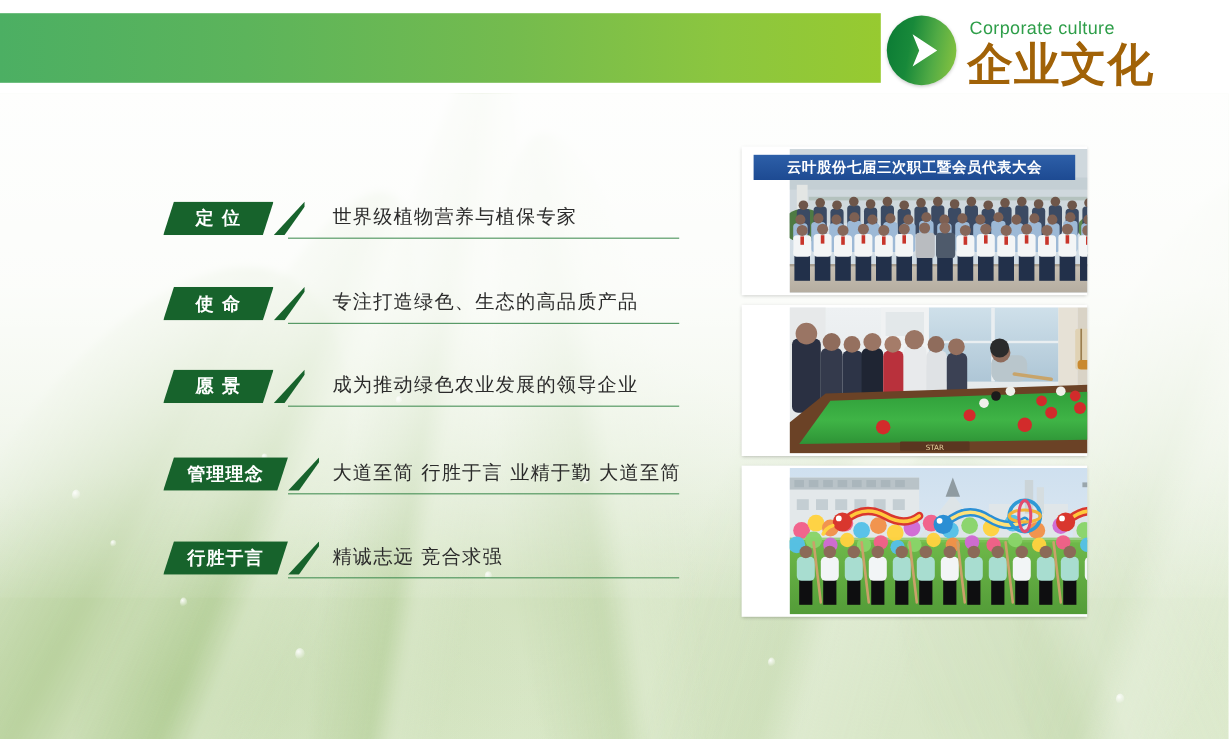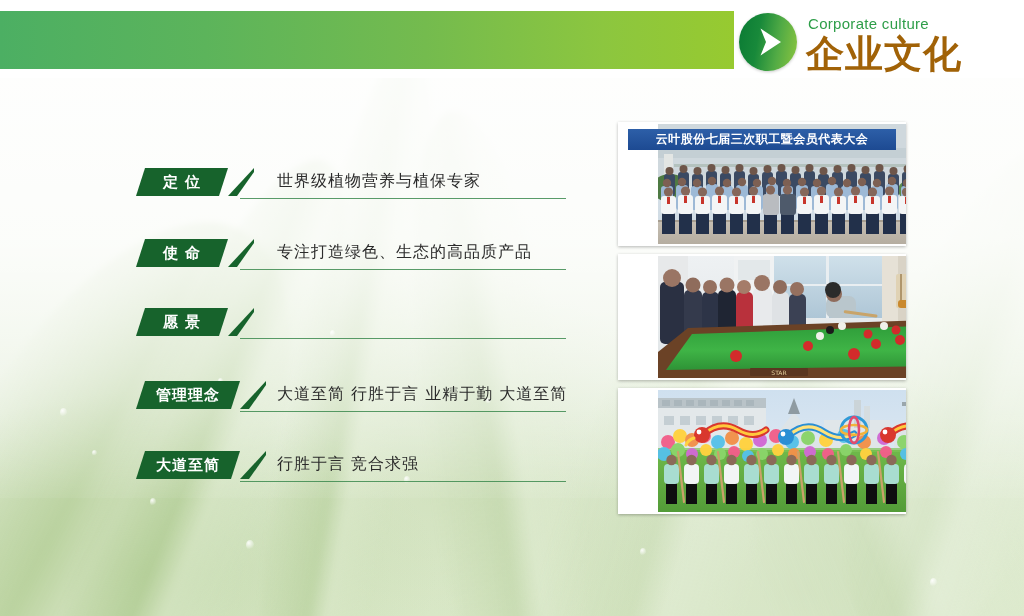--- a/index.html
+++ b/index.html
@@ -297,34 +297,35 @@
     <div class="value-row" style="top:239px;">
       <div class="badge w-short">使 命</div>
       <div class="badge-tail t-short"></div>
       <div class="value-text">专注打造绿色、生态的高品质产品</div>
       <div class="value-rule"></div>
     </div>
 
     <div class="value-row" style="top:308px;">
       <div class="badge w-short">愿 景</div>
       <div class="badge-tail t-short"></div>
+      <div class="value-text">成为推动绿色农业发展的领导企业</div>
       <div class="value-rule"></div>
     </div>
 
     <div class="value-row" style="top:381px;">
       <div class="badge w-long">管理理念</div>
       <div class="badge-tail t-long"></div>
       <div class="value-text">大道至简  行胜于言  业精于勤  大道至简</div>
       <div class="value-rule"></div>
     </div>
 
     <div class="value-row" style="top:451px;">
-      <div class="badge w-long">大道至简</div>
+      <div class="badge w-long">行胜于言</div>
       <div class="badge-tail t-long"></div>
-      <div class="value-text">行胜于言  竞合求强</div>
+      <div class="value-text">精诚志远  竞合求强</div>
       <div class="value-rule"></div>
     </div>
 
   </div>
 
   <div id="photo-column">
 
     <div class="photo-card">
       <div class="photo-inner h1">
         <svg width="284" height="120" viewBox="0 0 284 120" preserveAspectRatio="none">

